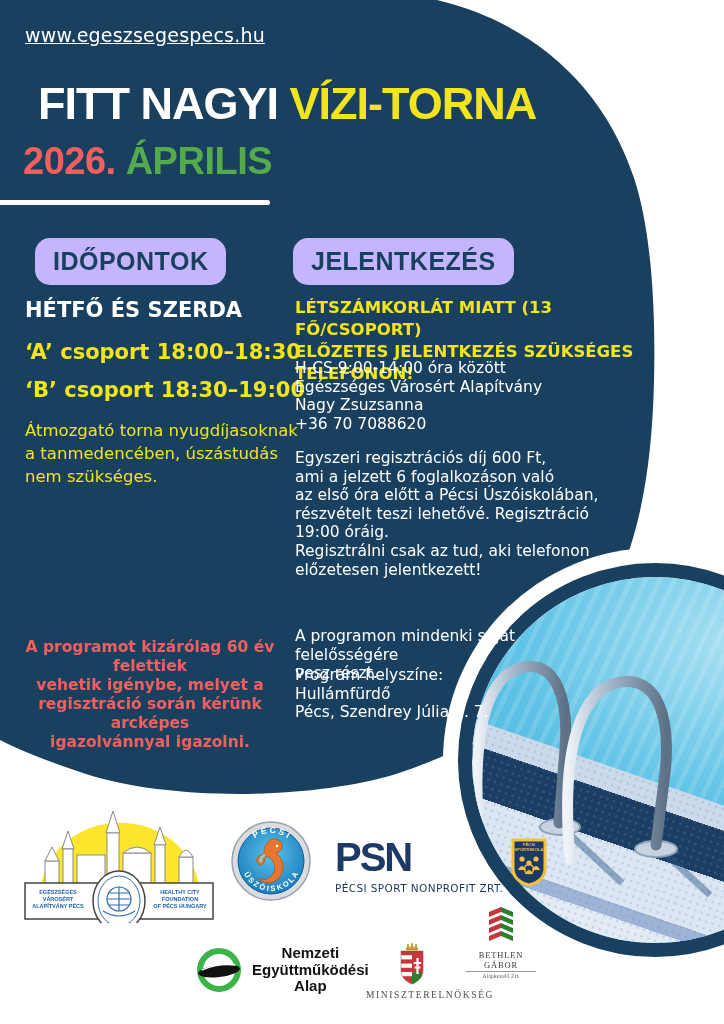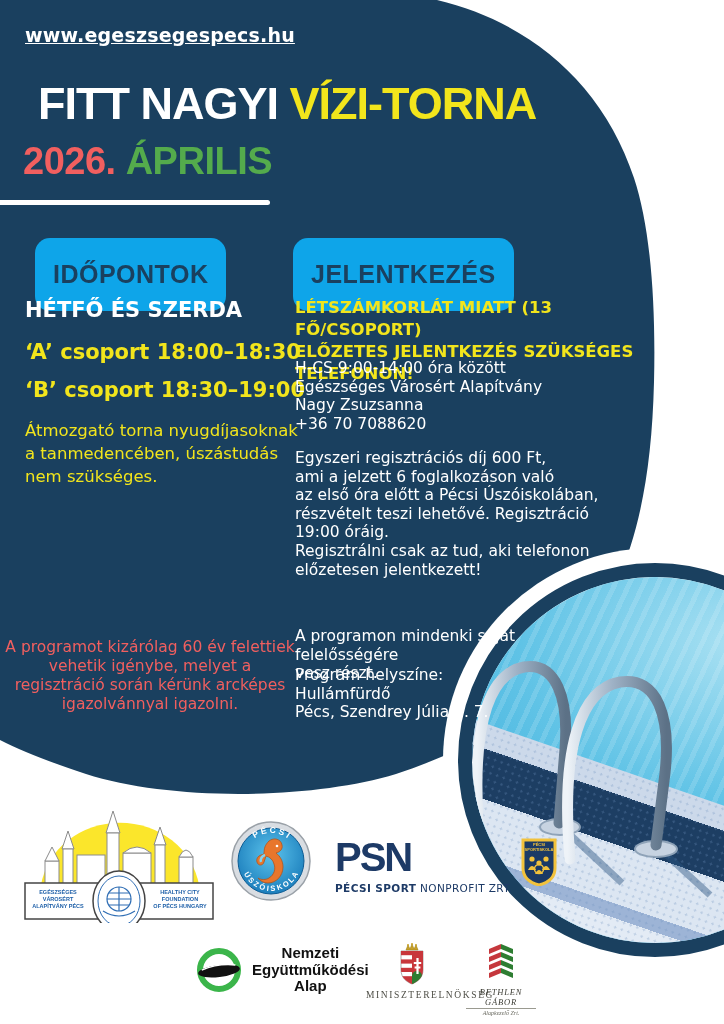--- a/index.html
+++ b/index.html
@@ -19,52 +19,52 @@
            radial-gradient(130% 95% at 72% 18%,#a8e0f2 0%,#60c3e6 45%,#2fa7d9 100%);}
   .deck{position:absolute;left:-130px;top:188px;width:660px;height:330px;transform:rotate(19deg);
         transform-origin:40% 0;
         background-image:
           radial-gradient(rgba(110,145,190,.30) 1px,transparent 1.4px),
           linear-gradient(180deg,#ccd9ea 0 24px,#1d3e63 24px 72px,#dce6f2 72px 128px,
                           #9db4d6 128px 142px,#e3ebf5 142px 100%);
         background-size:7px 7px,100% 100%;}
   .ladder{position:absolute;inset:0;z-index:2;}
   
-  .url{left:25px;top:24px;color:#fff;font-size:19px;font-weight:bold;text-decoration:underline;
+  .url{left:25px;top:24px;color:#fff;font-size:19px;font-weight:normal;text-decoration:underline;
        letter-spacing:.2px;z-index:5;text-align:right;}
   .title{left:38px;top:78px;z-index:5;font-size:45px;font-weight:bold;letter-spacing:-1px;
          font-family:"Liberation Sans",sans-serif;white-space:nowrap;}
   .title .w{color:#fff;} .title .y{color:#F2E51C;}
   .subtitle{left:23px;top:140px;z-index:5;font-size:38px;font-weight:bold;letter-spacing:-.5px;
             font-family:"Liberation Sans",sans-serif;white-space:nowrap;}
   .subtitle .r{color:#F15F5F;} .subtitle .g{color:#54AB4C;}
   .divider{left:0;top:200px;width:270px;height:5px;background:#fff;border-radius:0 3px 3px 0;z-index:5;}
   
-  .lbl-box{display:inline-block;background:#0ea5e9;color:#1A405F;font-weight:bold;font-size:25px;
-           padding:22px 18px;border-radius:15px;letter-spacing:.5px;z-index:5;
+  .lbl-box{display:inline-block;background:#c4b5fd;color:#1A405F;font-weight:bold;font-size:25px;
+           padding:9px 18px;border-radius:15px;letter-spacing:.5px;z-index:5;
            font-family:"Liberation Sans",sans-serif;}
   
   .days{left:25px;top:298px;color:#fff;font-size:21px;font-weight:bold;z-index:5;}
   .group{color:#F2E51C;font-size:21px;font-weight:bold;z-index:5;}
   .note{left:25px;top:419px;color:#F2E51C;font-size:16.5px;line-height:23px;z-index:5;}
   .dates{left:25px;top:500px;color:#fff;font-size:16px;line-height:19.5px;z-index:5;}
   .warning{left:0;top:638px;width:300px;text-align:center;color:#F15F5F;font-size:15.5px;
-           font-weight:normal;line-height:19px;z-index:5;}
+           font-weight:bold;line-height:19px;z-index:5;}
   
   .headline{left:295px;top:297px;width:360px;color:#F2E51C;font-size:16.5px;font-weight:bold;
             line-height:22px;z-index:5;}
   .rc{left:295px;width:350px;color:#fff;font-size:15.5px;line-height:18.6px;z-index:5;}
   
   .logo{z-index:5;}
   .hc-banner-text{position:absolute;color:#1d5fa8;font-weight:bold;font-size:5.5px;line-height:7px;
                   text-align:center;font-family:"Liberation Sans",sans-serif;}
   .psn-acronym{color:#1d3a66;font-size:40px;font-weight:bold;letter-spacing:-2px;line-height:42px;
                font-family:"Liberation Sans",sans-serif;}
   .psn-sub{color:#1d3a66;font-size:10.5px;letter-spacing:.4px;margin-top:4px;white-space:nowrap;}
-  .psn-sub b{font-weight:bold;}
+  .psn-sub b{font-weight:normal;}
   .nea-text{color:#111;font-size:15px;font-weight:bold;line-height:16.5px;
             font-family:"Liberation Sans",sans-serif;text-align:center;}
   .min-label{color:#4e4e46;font-size:9.5px;letter-spacing:1.6px;font-family:"Liberation Serif",serif;}
   .bg-name{color:#3d3d35;font-size:8.5px;letter-spacing:.8px;font-family:"Liberation Serif",serif;
            text-align:center;}
   .bg-sub{color:#6a6a60;font-size:6px;text-align:center;border-top:1px solid #9a9a90;
           margin-top:1px;padding-top:1px;font-family:"Liberation Serif",serif;}
 </style>
 </head>
 <body>
@@ -282,21 +282,21 @@
         <rect x="15" y="9" width="11" height="33" fill="#c8363b"></rect>
         <path d="M15,34 a5,5 0 0 1 10,0 v8 h-10 z" fill="#2e7d32"></path>
         <rect x="19.4" y="16" width="2.2" height="16" fill="#fff"></rect>
         <rect x="16.8" y="20" width="7.4" height="2" fill="#fff"></rect>
         <rect x="17.6" y="24.5" width="5.8" height="2" fill="#fff"></rect>
       </g>
     </svg>
     <div class="min-label">MINISZTERELNÖKSÉG</div>
   </div>
 
-  <div class="abs logo" style="left:466px;top:943px;width:70px;text-align:center;font-style:italic;">
+  <div class="abs logo" style="left:466px;top:906px;width:70px;text-align:center;">
     <svg width="34" height="40" viewBox="0 0 34 40">
       <g>
         <polygon points="5,6 17,1 17,6 5,11" fill="#c5373c"></polygon>
         <polygon points="17,1 29,6 29,11 17,6" fill="#2e7d32"></polygon>
         <polygon points="5,14 17,9 17,14 5,19" fill="#c5373c"></polygon>
         <polygon points="17,9 29,14 29,19 17,14" fill="#2e7d32"></polygon>
         <polygon points="5,22 17,17 17,22 5,27" fill="#c5373c"></polygon>
         <polygon points="17,17 29,22 29,27 17,22" fill="#2e7d32"></polygon>
         <polygon points="5,30 17,25 17,30 5,35" fill="#c5373c"></polygon>
         <polygon points="17,25 29,30 29,35 17,30" fill="#2e7d32"></polygon>

